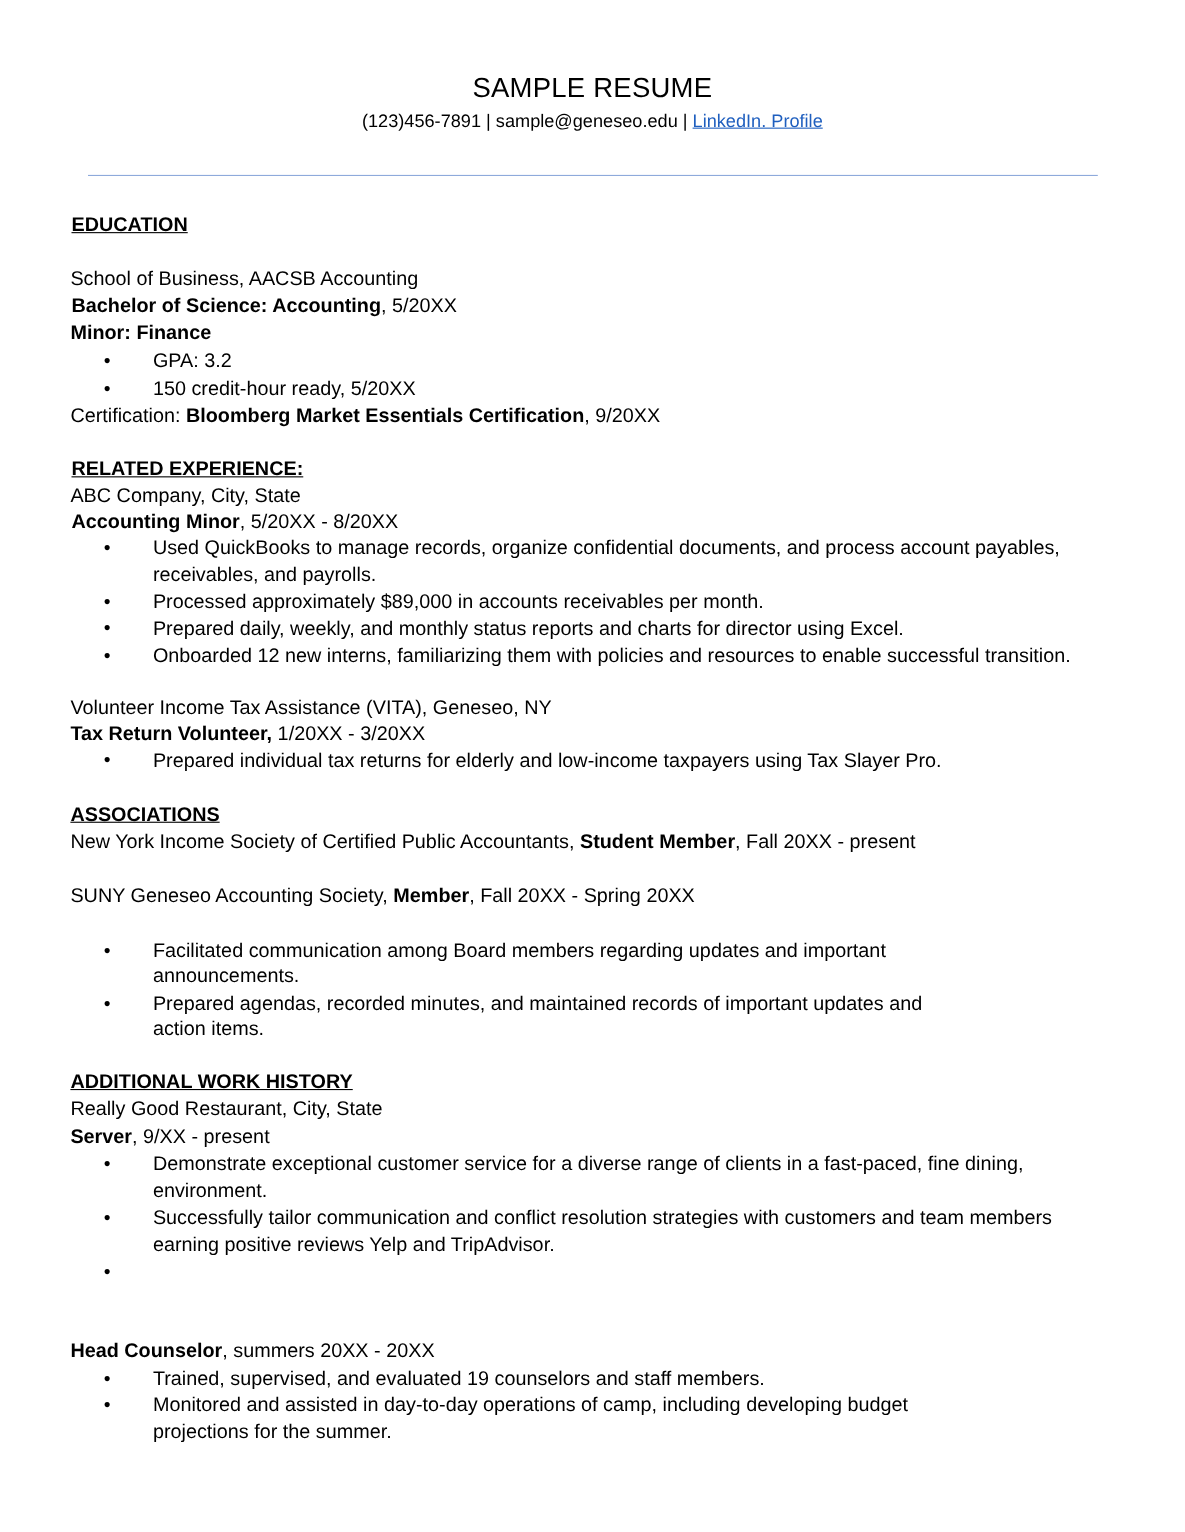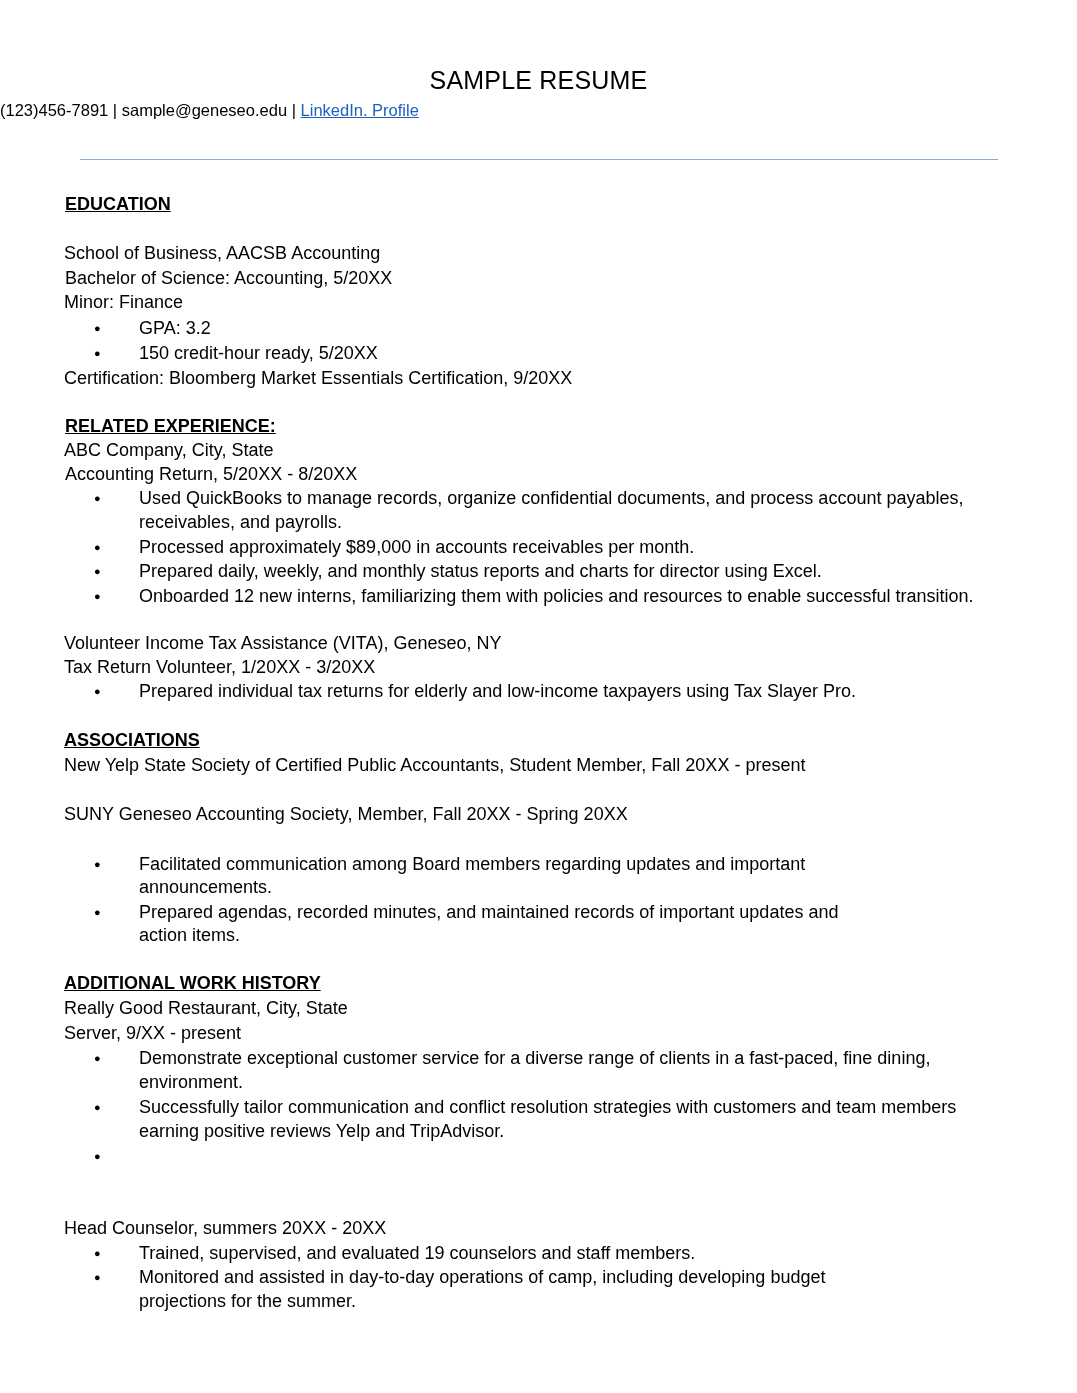--- a/index.html
+++ b/index.html
@@ -6,33 +6,33 @@
   body {
     width: 1077px; height: 1393px; position: relative; overflow: hidden;
     font-family: "Liberation Sans", sans-serif; color: #000;
   }
   .page { position: absolute; left: 0; top: 0; width: 1077px; height: 1393px; }
   .title {
     position: absolute; top: 64px; left: 0; width: 1077px; text-align: center;
     font-size: 25px; line-height: 32px; letter-spacing: 0.2px;
   }
   .contact {
-    position: absolute; top: 98px; left: 0; width: 1077px; 
+    position: absolute; top: 98px; left: 0; width: 1077px; text-align: center;
     font-size: 16.5px; line-height: 24px;
   }
   .contact a { color: #1f5fbf; text-decoration: underline; }
   .divider {
     position: absolute; top: 159px; left: 80px; width: 918px; height: 0;
     border-top: 1.5px solid #8eaadb;
   }
   .line {
     position: absolute; left: 64px; font-size: 18px; line-height: 24px; white-space: nowrap;
   }
   .heading { font-weight: bold; text-decoration: underline; }
-  .b { font-weight: normal; }
+  .b { font-weight: bold; }
   .bullet {
     position: absolute; left: 94px; width: 10px; font-size: 16.5px; line-height: 24px;
   }
   .btext {
     position: absolute; left: 139px; font-size: 18px; line-height: 24px; white-space: nowrap;
   }
 </style>
 </head>
 <body>
 
@@ -49,38 +49,38 @@
   <div class="line" style="top:266px;left:65px"><span class="b">Bachelor of Science: Accounting</span><span>, 5/20XX</span></div>
   <div class="line b" style="top:290px">Minor: Finance</div>
   <div class="bullet" style="top: 316px; font-size: 11px; line-height: 24px;">●</div>
   <div class="btext" style="top:316px">GPA: 3.2</div>
   <div class="bullet" style="top: 341px; font-size: 11px; line-height: 24px;">●</div>
   <div class="btext" style="top:341px">150 credit-hour ready, 5/20XX</div>
   <div class="line" style="top:366px"><span>Certification: </span><span class="b">Bloomberg Market Essentials Certification</span><span>, 9/20XX</span></div>
 
   <div class="line heading" style="top:414px;left:65px">RELATED EXPERIENCE:</div>
   <div class="line" style="top:438px">ABC Company, City, State</div>
-  <div class="line" style="top:462px;left:65px"><span class="b">Accounting Return</span><span>, 5/20XX - 8/20XX</span></div>
+  <div class="line" style="top:462px;left:65px"><span class="b">Accounting Minor</span><span>, 5/20XX - 8/20XX</span></div>
   <div class="bullet" style="top: 486px; font-size: 11px; line-height: 24px;">●</div>
   <div class="btext" style="top:486px">Used QuickBooks to manage records, organize confidential documents, and process account payables,</div>
   <div class="btext" style="top:510px">receivables, and payrolls.</div>
   <div class="bullet" style="top: 535px; font-size: 11px; line-height: 24px;">●</div>
   <div class="btext" style="top:535px">Processed approximately $89,000 in accounts receivables per month.</div>
   <div class="bullet" style="top: 559px; font-size: 11px; line-height: 24px;">●</div>
   <div class="btext" style="top:559px">Prepared daily, weekly, and monthly status reports and charts for director using Excel.</div>
   <div class="bullet" style="top: 584px; font-size: 11px; line-height: 24px;">●</div>
   <div class="btext" style="top:584px">Onboarded 12 new interns, familiarizing them with policies and resources to enable successful transition.</div>
 
   <div class="line" style="top:631px">Volunteer Income Tax Assistance (VITA), Geneseo, NY</div>
   <div class="line" style="top:655px"><span class="b">Tax Return Volunteer,</span><span> 1/20XX - 3/20XX</span></div>
   <div class="bullet" style="top: 679px; font-size: 11px; line-height: 24px;">●</div>
   <div class="btext" style="top:679px">Prepared individual tax returns for elderly and low-income taxpayers using Tax Slayer Pro.</div>
 
   <div class="line heading" style="top:728px">ASSOCIATIONS</div>
-  <div class="line" style="top:753px"><span>New Yelp State Society of Certified Public Accountants, </span><span class="b">Student Member</span><span>, Fall 20XX - present</span></div>
+  <div class="line" style="top:753px"><span>New York Income Society of Certified Public Accountants, </span><span class="b">Student Member</span><span>, Fall 20XX - present</span></div>
 
   <div class="line" style="top:802px"><span>SUNY Geneseo Accounting Society, </span><span class="b">Member</span><span>, Fall 20XX - Spring 20XX</span></div>
   <div class="bullet" style="top: 852px; font-size: 11px; line-height: 24px;">●</div>
   <div class="btext" style="top:852px">Facilitated communication among Board members regarding updates and important</div>
   <div class="btext" style="top:875px">announcements.</div>
   <div class="bullet" style="top: 900px; font-size: 11px; line-height: 24px;">●</div>
   <div class="btext" style="top:900px">Prepared agendas, recorded minutes, and maintained records of important updates and</div>
   <div class="btext" style="top:923px">action items.</div>
 
   <div class="line heading" style="top:971px">ADDITIONAL WORK HISTORY</div>

